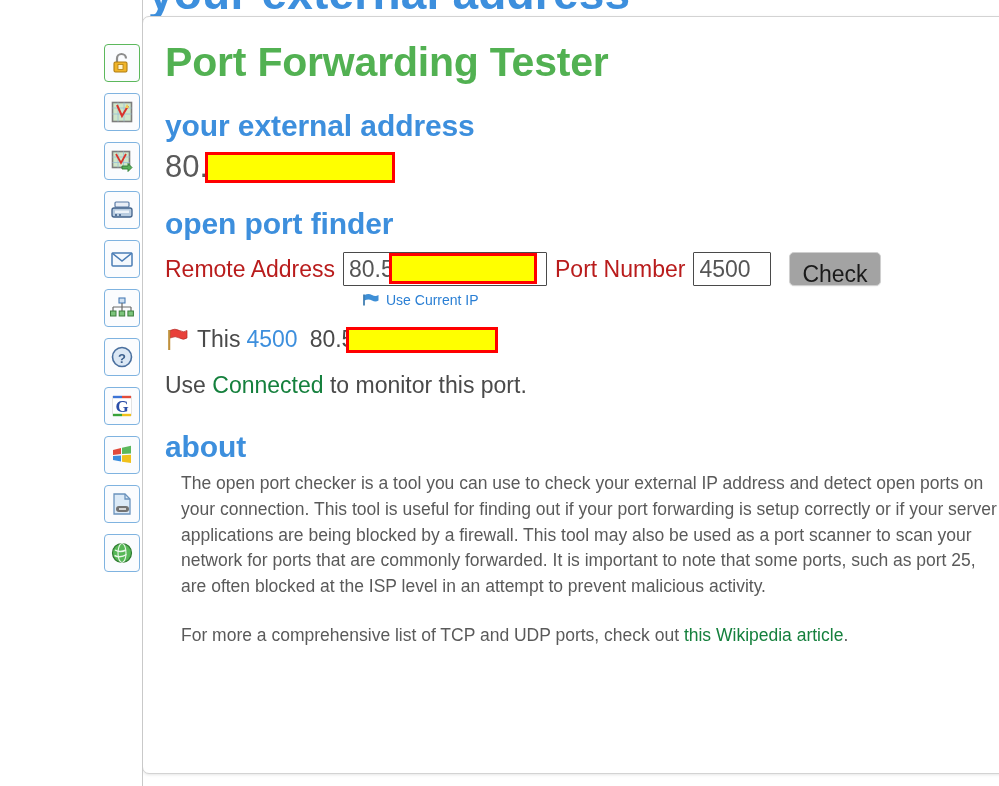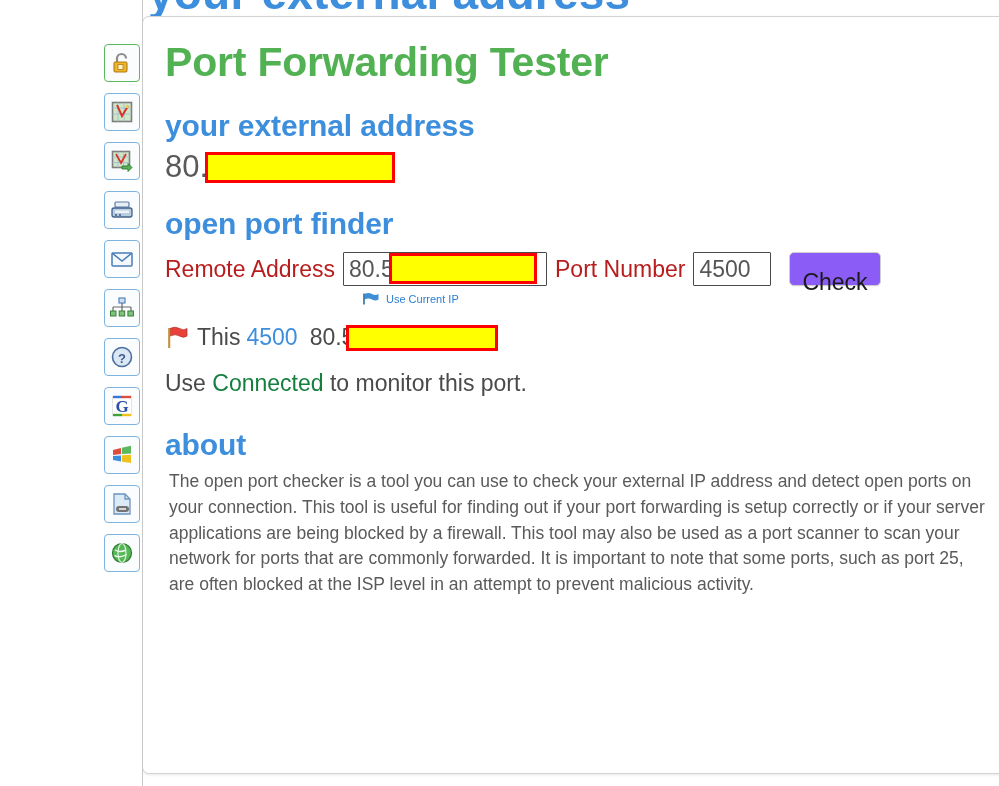--- a/index.html
+++ b/index.html
@@ -141,41 +141,41 @@
     align-items: center;
     margin: 0 8px;
   }
   .addr-wrap .txt-input { margin: 0; width: 204px; }
   .addr-wrap .redact { position: absolute; left: 52px; top: 1px; }
   .port-input { width: 78px; }
   .check-btn {
     font-family: "Liberation Sans", sans-serif;
     font-size: 23px;
     color: #1a1a1a;
-    background: #8b5cf6;
+    background: #a3a3a3;
     border: 1px solid #cfcfcf;
     border-radius: 5px;
     height: 34px;
-    padding: 16px 12px;
+    padding: 8px 12px;
     margin-left: 10px;
     cursor: pointer;
     box-shadow: 0 1px 1px rgba(0,0,0,0.04);
   }
 
   .use-ip-row {
     margin: 6px 0 0 198px;
     display: flex;
     align-items: center;
     gap: 6px;
     font-size: 15px;
   }
   .use-ip-link {
     color: #2a7fd4;
     text-decoration: none;
-    font-size: 11px;
+    font-size: 14px;
   }
   .flag-ico-sm { width: 17px; height: 14px; display:block; }
 
   
   .result-row {
     display: flex;
     align-items: center;
     margin-top: 18px;
     font-size: 23px;
     color: #4a4a4a;
@@ -187,21 +187,21 @@
 
   .monitor-row {
     margin-top: 19px;
     font-size: 23px;
     color: #4a4a4a;
   }
   .link-blue { color: #15803d; text-decoration: none; }
 
   
   .about-p {
-    margin: 6px 0 0 4px;
+    margin: 6px 0 0 16px;
     font-size: 17.5px;
     line-height: 1.47;
     color: #5a5a5a;
     max-width: 818px;
   }
   .about-p.second { margin-top: 23px; }
 </style>
 </head>
 <body>
 
@@ -381,15 +381,19 @@
     <div class="monitor-row">
       <span>Use</span>
       <a class="link-blue" href="#">Connected</a>
       <span>to monitor this port.</span>
     </div>
 
     <h2 class="sect about-h">about</h2>
 
     <p class="about-p">The open port checker is a tool you can use to check your external IP address and detect open ports on your connection. This tool is useful for finding out if your port forwarding is setup correctly or if your server applications are being blocked by a firewall. This tool may also be used as a port scanner to scan your network for ports that are commonly forwarded. It is important to note that some ports, such as port 25, are often blocked at the ISP level in an attempt to prevent malicious activity.</p>
 
+    <p class="about-p second">
+      <span>For more a comprehensive list of TCP and UDP ports, check out</span>
+      <a class="link-blue" href="#">this Wikipedia article</a><span>.</span>
+    </p>
 
   </div>
 </div>
 
 </body></html>

